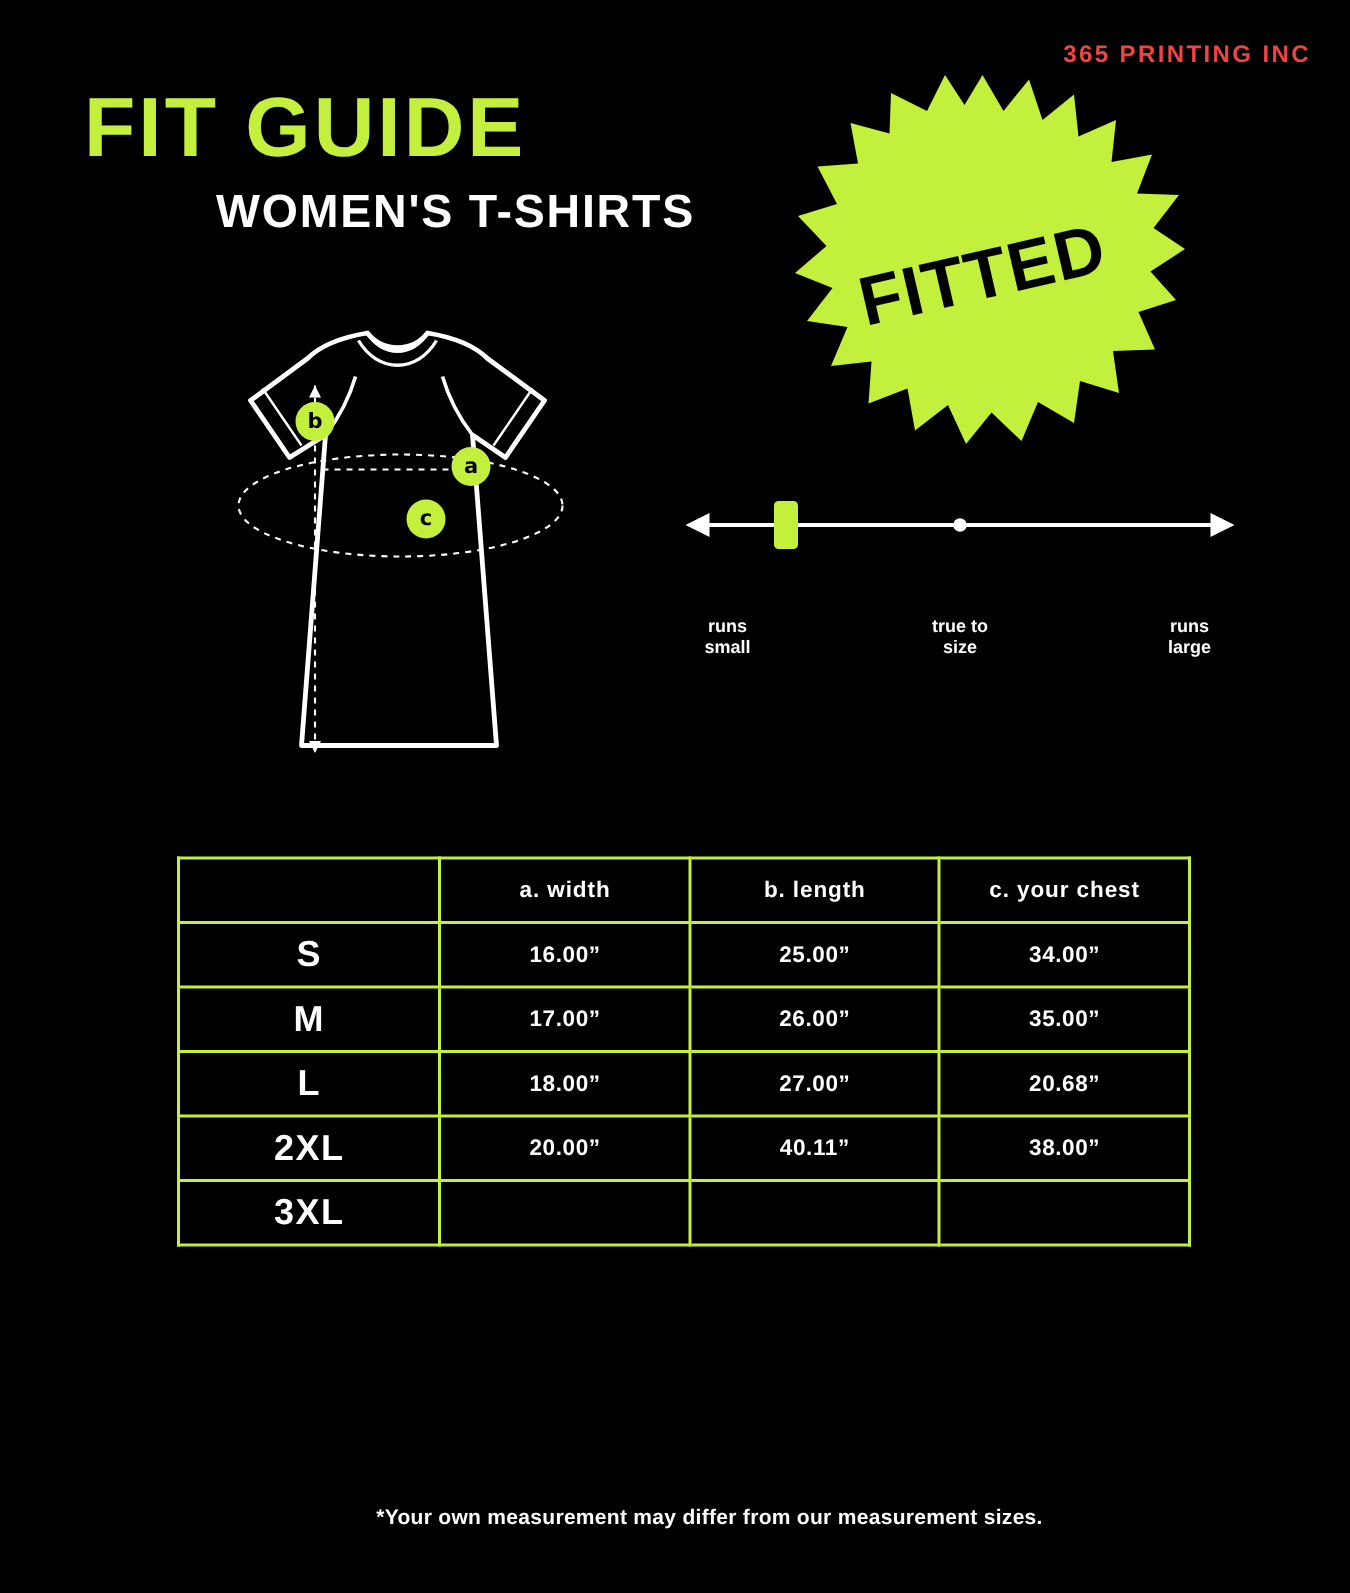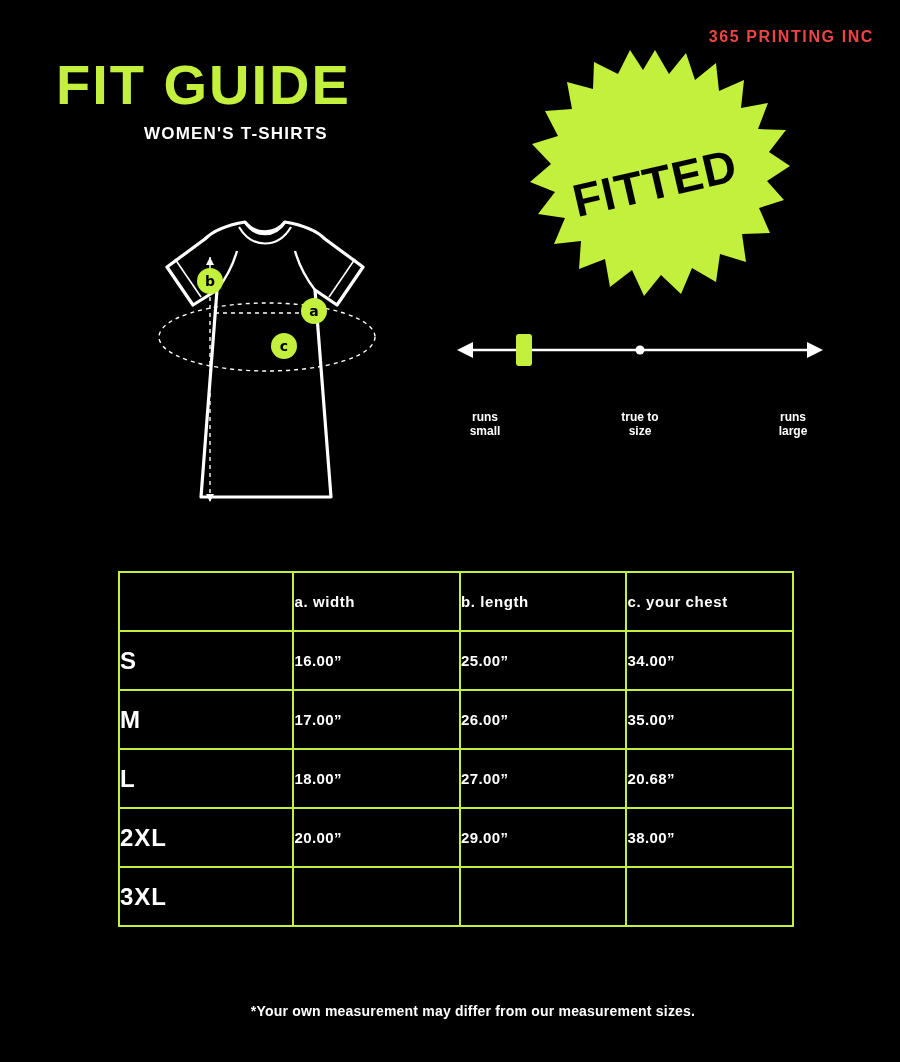--- a/index.html
+++ b/index.html
@@ -36,21 +36,21 @@
     font-size: 56px;
     font-weight: bold;
     letter-spacing: 2px;
     color: #c3f03c;
     line-height: 1;
   }
   .subtitle {
     position: absolute;
     left: 144px;
     top: 125px;
-    font-size: 17px;
+    font-size: 31px;
     font-weight: bold;
     letter-spacing: 1.2px;
     color: #ffffff;
     line-height: 1;
   }
 
   
   .shirt-wrap {
     position: absolute;
     left: 105px;
@@ -137,22 +137,22 @@
   .table {
     position: absolute;
     left: 118px;
     top: 571px;
     width: 676px;
     border-collapse: collapse;
     border: 2px solid #c3f03c;
   }
   .table td, .table th {
     border: 2px solid #c3f03c;
-    height: 59px;
-    text-align: left;
+    height: 43px;
+    text-align: center;
     vertical-align: middle;
     padding: 0;
     margin-left: 22px;
   }
   .table .col-size { width: 175px; }
   .table .col-data { width: 167px; }
   .hdr-cell {
     font-size: 15px;
     font-weight: bold;
     letter-spacing: 0.6px;
@@ -279,21 +279,21 @@
     </tr>
     <tr>
       <td class="size-cell">L</td>
       <td class="data-cell">18.00”</td>
       <td class="data-cell">27.00”</td>
       <td class="data-cell">20.68”</td>
     </tr>
     <tr>
       <td class="size-cell">2XL</td>
       <td class="data-cell">20.00”</td>
-      <td class="data-cell">29.00”</td>
+      <td class="data-cell">40.11”</td>
       <td class="data-cell">38.00”</td>
     </tr>
     <tr>
       <td class="size-cell">3XL</td>
       <td class="data-cell"></td>
       <td class="data-cell"></td>
       <td class="data-cell"></td>
     </tr>
   </tbody>
 </table>

